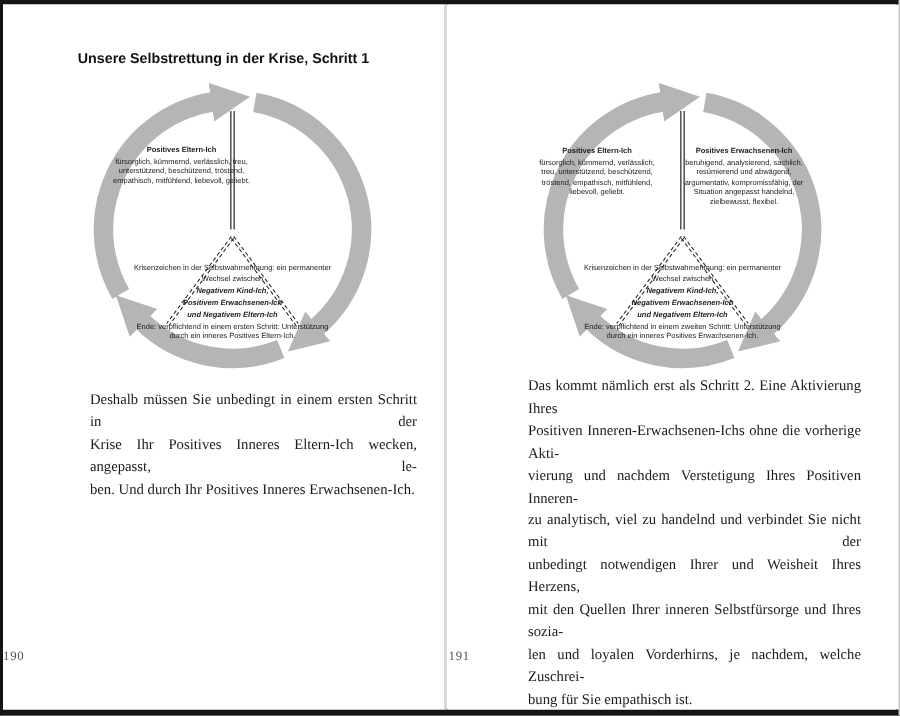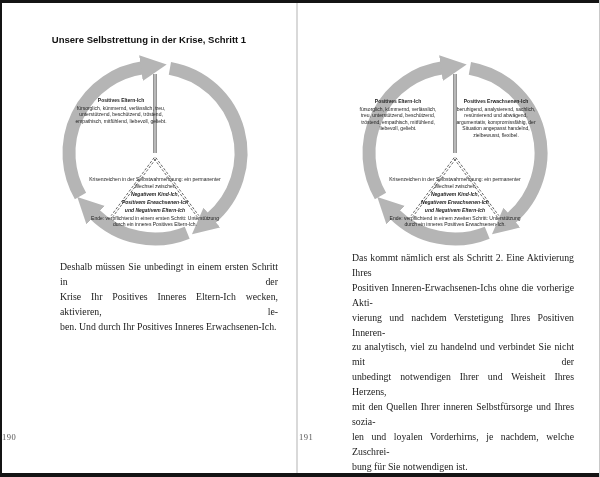--- a/index.html
+++ b/index.html
@@ -82,21 +82,21 @@
         <div>Krisenzeichen in der Selbstwahrnehmung: ein permanenter Wechsel zwischen</div>
         <div class="cycle-em">Negativem Kind-Ich,</div>
         <div class="cycle-em">Positivem Erwachsenen-Ich</div>
         <div class="cycle-em">und Negativem Eltern-Ich</div>
         <div>Ende: verpflichtend in einem ersten Schritt: Unterstützung durch ein inneres Positives Eltern-Ich.</div>
       </div>
     </div>
 
     <div class="body-text">
       <div class="body-line">Deshalb müssen Sie unbedingt in einem ersten Schritt in der</div>
-      <div class="body-line">Krise Ihr Positives Inneres Eltern-Ich wecken, aktivieren, le-</div>
+      <div class="body-line">Krise Ihr Positives Inneres Eltern-Ich wecken, angepasst, le-</div>
       <div class="body-line last">ben. Und durch Ihr Positives Inneres Erwachsenen-Ich.</div>
     </div>
 
     <div class="page-number">190</div>
   </div>
 
   <div class="page page-right">
 
     <div class="diagram">
       <svg width="200" height="200" viewBox="0 0 200 200">
@@ -133,18 +133,18 @@
     </div>
 
     <div class="body-text">
       <div class="body-line">Das kommt nämlich erst als Schritt 2. Eine Aktivierung Ihres</div>
       <div class="body-line">Positiven Inneren-Erwachsenen-Ichs ohne die vorherige Akti-</div>
       <div class="body-line">vierung und nachdem Verstetigung Ihres Positiven Inneren-</div>
       <div class="body-line">zu analytisch, viel zu handelnd und verbindet Sie nicht mit der</div>
       <div class="body-line">unbedingt notwendigen Ihrer und Weisheit Ihres Herzens,</div>
       <div class="body-line">mit den Quellen Ihrer inneren Selbstfürsorge und Ihres sozia-</div>
       <div class="body-line">len und loyalen Vorderhirns, je nachdem, welche Zuschrei-</div>
-      <div class="body-line last">bung für Sie notwendigen ist.</div>
+      <div class="body-line last">bung für Sie empathisch ist.</div>
     </div>
 
     <div class="page-number">191</div>
   </div>
 </div>
 
 </body></html>

